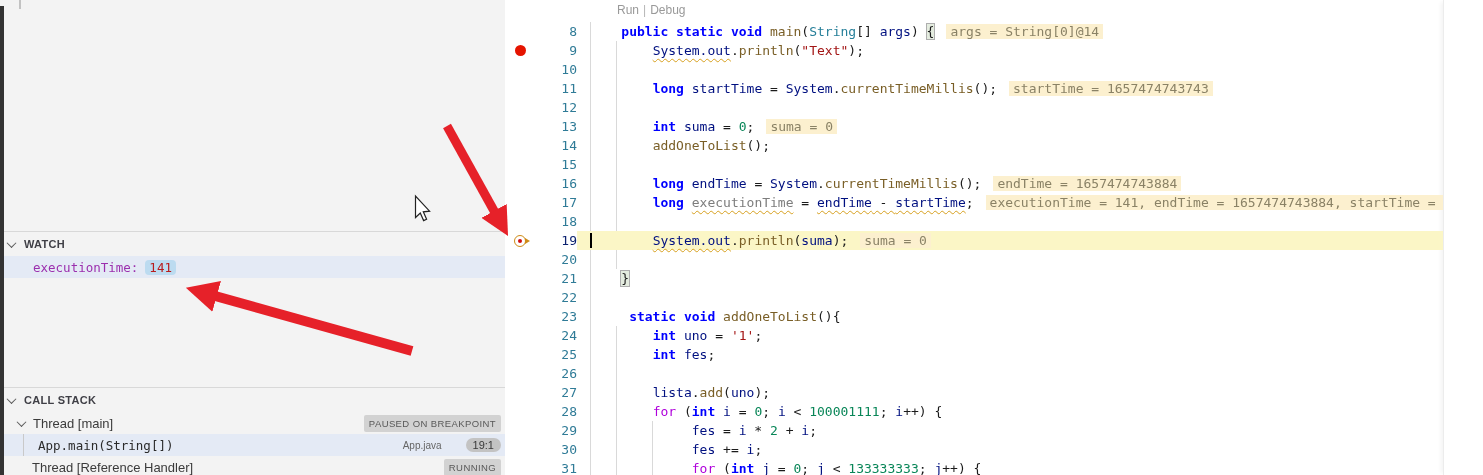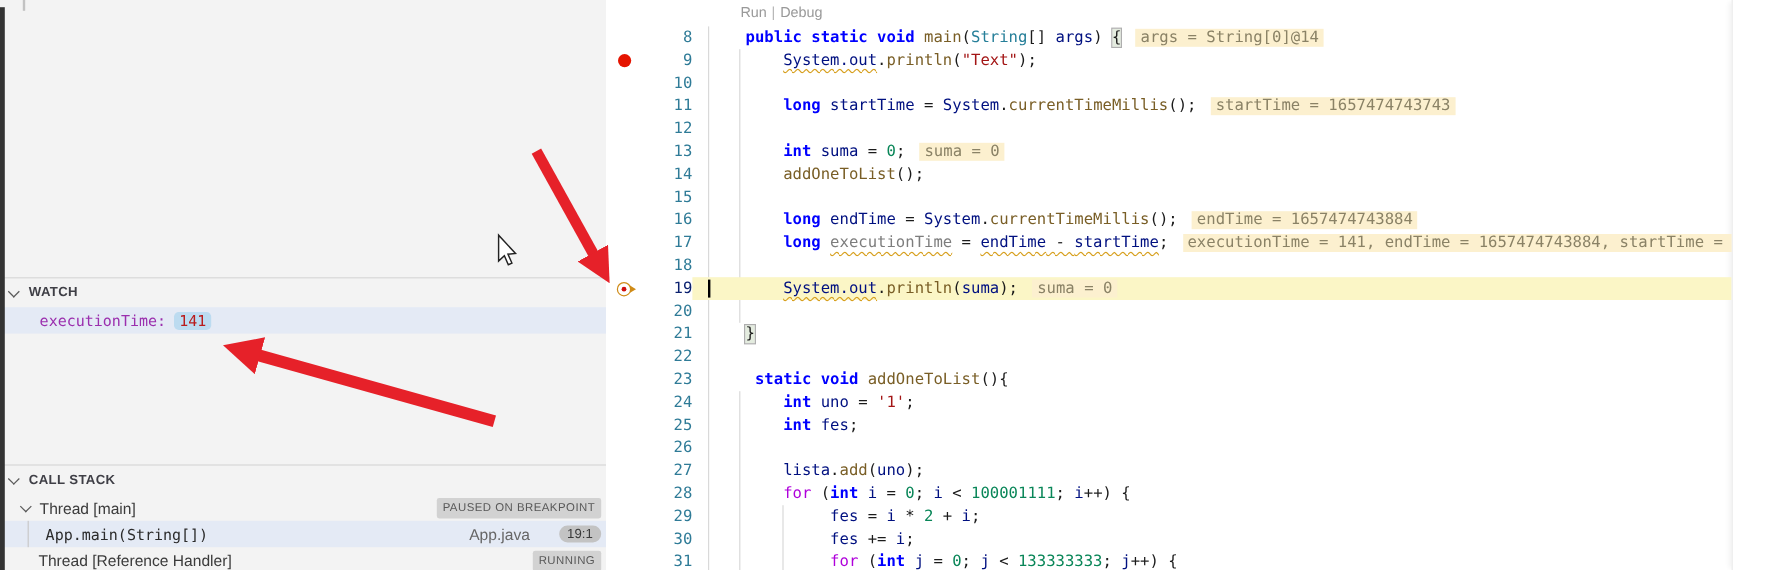--- a/index.html
+++ b/index.html
@@ -25,21 +25,21 @@
   .watch-name{color:#9b2fae;}
   .watch-val{margin-left:7px;background:#bcdbf0;border-radius:4px;padding:0 4px;color:#b91c1c;}
 
   .cs-row{height:22px;display:flex;align-items:center;padding-right:4px;font-size:13px;color:#3b3b3b;position:relative;box-sizing:border-box;}
   .cs-thread-main{padding-left:18px;}
   .cs-thread-main .thread-label{margin-left:0;}
   .cs-frame{background:#e4eaf5;padding-left:38px;font-family:"DejaVu Sans Mono",monospace;font-size:12.5px;color:#2b2b2b;}
   .cs-frame .indent-guide-sidebar{position:absolute;left:23px;top:0;width:1px;height:22px;background:#c9c9c9;}
   .cs-thread-ref{padding-left:32px;}
   .badge{margin-left:auto;background:#d2d2d2;color:#585858;font-size:9.5px;letter-spacing:.4px;padding:3px 5px;border-radius:2px;flex:none;}
-  .cs-file{margin-left:auto;color:#666;font-family:"Liberation Sans",sans-serif;font-size:13px;}
+  .cs-file{margin-left:auto;color:#666;font-family:"Liberation Sans",sans-serif;font-size:10px;}
   .pill{background:#c3c3c3;color:#383838;font-family:"Liberation Sans",sans-serif;font-size:11px;border-radius:9px;padding:1px 7px;margin-left:24px;flex:none;}
 
   
   .editor{position:absolute;left:505px;top:0;width:938px;height:475px;background:#fff;overflow:hidden;}
   .codelens{position:absolute;left:112px;top:3px;font-size:12px;color:#999;z-index:3;}
   .codelens .sep{color:#b5b5b5;padding:0 4px;}
   .guide{position:absolute;width:1px;background:#d9d9d9;z-index:1;}
   .g1{left:85px;top:22px;height:453px;}
   .g2a{left:111px;top:41px;height:228px;}
   .g2b{left:111px;top:326px;height:149px;}

